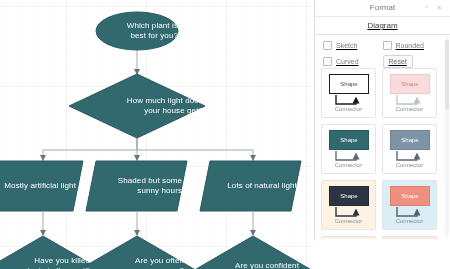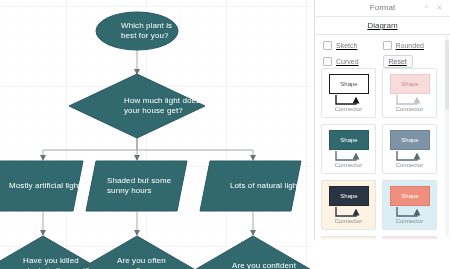--- a/index.html
+++ b/index.html
@@ -30,25 +30,24 @@
     background-position: -14px 6px, -14px 6px, -14px 6px, -14px 6px;
     overflow: hidden;
   }
   #canvas-svg { position:absolute; left:0; top:0; width:314px; height:269px; }
 
   .node-label {
     position: absolute;
     color: #ffffff;
     font-size: 8px;
     line-height: 10px;
-    text-align: left;
+    text-align: right;
     letter-spacing: .1px;
     pointer-events: none;
     white-space: pre-line;
-    padding-left: 25px;
   }
 
   
   #panel {
     position: absolute;
     left: 314px; top: 0;
     width: 136px; height: 239px;
     background: #ffffff;
     border-left: 1px solid #dcdfe3;
     box-sizing: border-box;
@@ -228,21 +227,21 @@
       <polygon points="137,236 199,272 137,308 75,272" fill="#31696f" stroke="#2b5a60" stroke-width="1"></polygon>
 
       <polygon points="253,236 315,272 253,308 191,272" fill="#31696f" stroke="#2b5a60" stroke-width="1"></polygon>
     </svg>
 
     <div class="node-label" style="left:96px; top:21px; width:82px;">Which plant is
 best for you?</div>
     <div class="node-label" style="left:99px; top:96px; width:104px;">How much light does
 your house get?</div>
     <div class="node-label" style="left:-16px; top:181px; width:92px;">Mostly artificial light</div>
-    <div class="node-label" style="left:82px; top:176px; width:90px;">Shaded but some
+    <div class="node-label" style="left:92px; top:176px; width:90px;">Shaded but some
 sunny hours</div>
     <div class="node-label" style="left:205px; top:181px; width:92px;">Lots of natural light</div>
     <div class="node-label" style="left:-2px; top:256px; width:92px;">Have you killed
 plants in the past?</div>
     <div class="node-label" style="left:92px; top:256px; width:92px;">Are you often
 away?</div>
     <div class="node-label" style="left:207px; top:261px; width:92px;">Are you confident</div>
   </div>
 
   <div id="panel">

